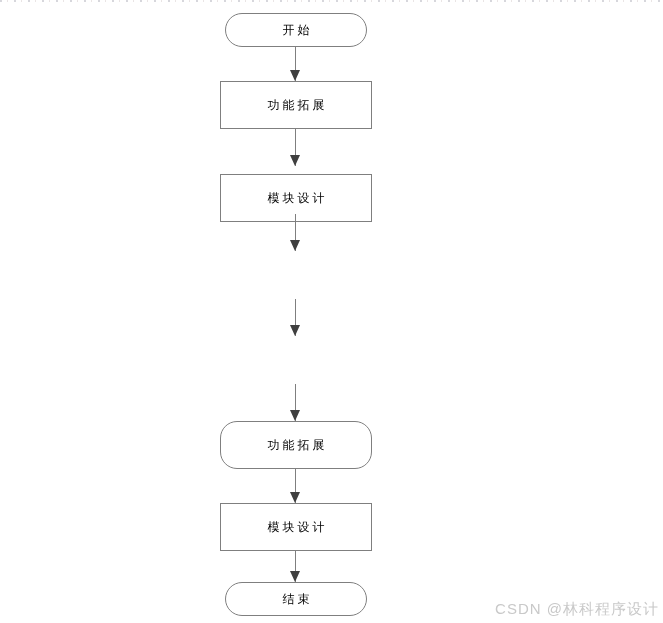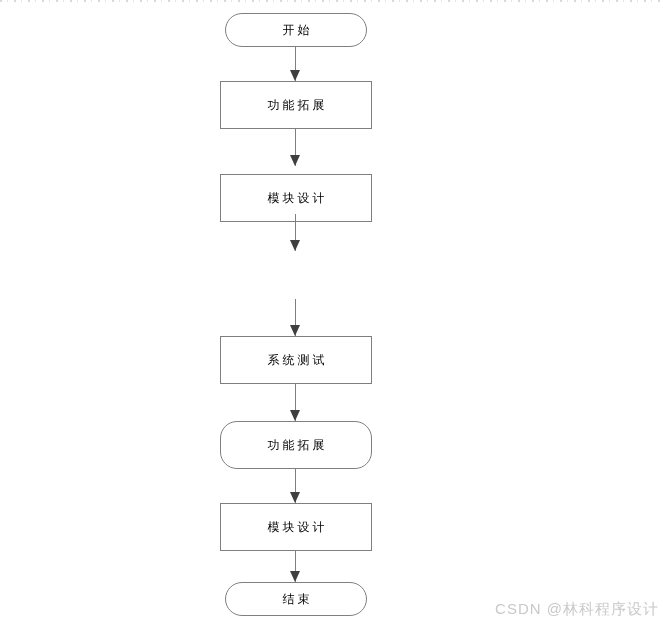--- a/index.html
+++ b/index.html
@@ -103,23 +103,20 @@
 
   <div class="node process n2">
     <span>模块设计</span>
   </div>
 
   <div class="arrow a3"></div>
 
 
   <div class="arrow a4"></div>
 
-  <div class="node process n4">
-    <span>系统测试</span>
-  </div>
 
   <div class="arrow a5"></div>
 
   <div class="node process n5">
     <span>功能拓展</span>
   </div>
 
   <div class="arrow a6"></div>
 
   <div class="node process n6">

